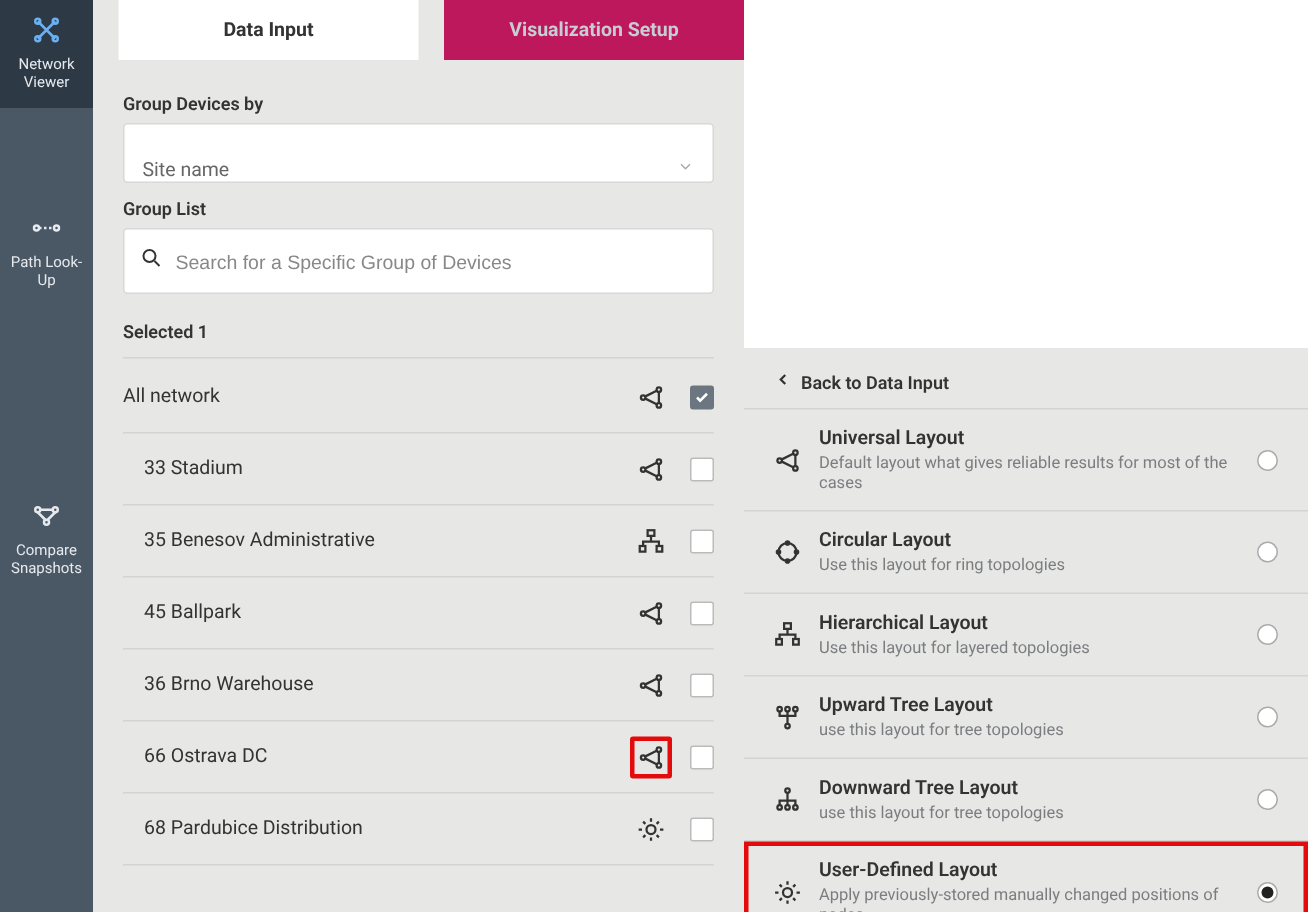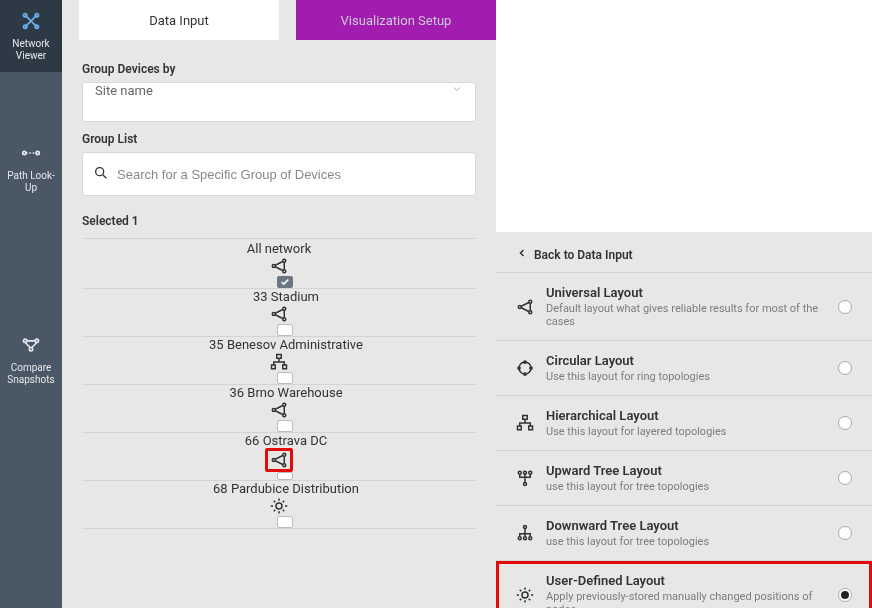--- a/index.html
+++ b/index.html
@@ -43,37 +43,37 @@
     display: flex;
     flex-direction: column;
   }
   .tabs { display: flex; height: 40px; }
   .tab {
     flex: 1;
     display: flex;
     align-items: center;
     justify-content: center;
     font-size: 13px;
-    font-weight: 400;
+    font-weight: 700;
     cursor: pointer;
     margin-left: 17px;
   }
-  .tab.inactive { background: #a21caf; color: #c8cdd3; }
+  .tab.inactive { background: #be185d; color: #c8cdd3; }
   .tab.active { background: #fff; color: #333; }
 
   .panel-body { padding: 12px 20px 0 20px; flex: 1; overflow-y: auto; }
   .field-label { font-size: 12px; font-weight: 600; color: #333; margin: 10px 0 6px 0; }
 
   .select {
     height: 40px;
     background: #fff;
     border: 1px solid #d8d8d8;
     border-radius: 3px;
     display: flex;
-    align-items: flex-start;
+    align-items: flex-end;
     padding: 0 12px;
     cursor: pointer;
     justify-content: space-between;
   }
   .select-text { color: #666; }
   .chevron { color: #aaa; }
 
   .search-box {
     height: 44px;
     background: #fff;
@@ -98,21 +98,20 @@
     border-bottom: 1px solid #d4d4d3;
     padding-bottom: 10px;
     display: flex; justify-content: space-between;
   }
 
   .group-row {
     display: flex;
     align-items: center;
     height: 48px;
     border-bottom: 1px solid #d4d4d3;
-    flex-direction: column;
   }
   .group-row .name { flex: 1; font-size: 13px; color: #333; }
   .group-row.indent .name { padding-left: 14px; }
   .topo-icon { width: 28px; height: 28px; display:flex; align-items:center; justify-content:center; color:#333; }
   .topo-icon.highlight {
     border: 3px solid #e30b0b;
     border-radius: 2px;
   }
   .chk {
     width: 16px; height: 16px; border: 1px solid #bbb; border-radius: 2px;
@@ -283,20 +282,32 @@
             <svg width="18" height="18" viewBox="0 0 24 24" fill="none" stroke="#333" stroke-width="2">
               <rect x="9" y="2" width="6" height="5"></rect>
               <rect x="2" y="16" width="5" height="5"></rect>
               <rect x="17" y="16" width="5" height="5"></rect>
               <path d="M12 7 V12 M12 12 H5 V16 M12 12 H19 V16"></path>
             </svg>
           </span>
           <span class="chk"></span>
         </div>
         <div class="group-row indent">
+          <span class="name">45 Ballpark</span>
+          <span class="topo-icon">
+            <svg width="18" height="18" viewBox="0 0 24 24" fill="none" stroke="#333" stroke-width="2">
+              <circle cx="19" cy="5" r="2"></circle>
+              <circle cx="5" cy="12" r="2"></circle>
+              <circle cx="19" cy="19" r="2"></circle>
+              <path d="M17 6 L7 11 M7 13 L17 18 M19 7 V17"></path>
+            </svg>
+          </span>
+          <span class="chk"></span>
+        </div>
+        <div class="group-row indent">
           <span class="name">36 Brno Warehouse</span>
           <span class="topo-icon">
             <svg width="18" height="18" viewBox="0 0 24 24" fill="none" stroke="#333" stroke-width="2">
               <circle cx="19" cy="5" r="2"></circle>
               <circle cx="5" cy="12" r="2"></circle>
               <circle cx="19" cy="19" r="2"></circle>
               <path d="M17 6 L7 11 M7 13 L17 18 M19 7 V17"></path>
             </svg>
           </span>
           <span class="chk"></span>

